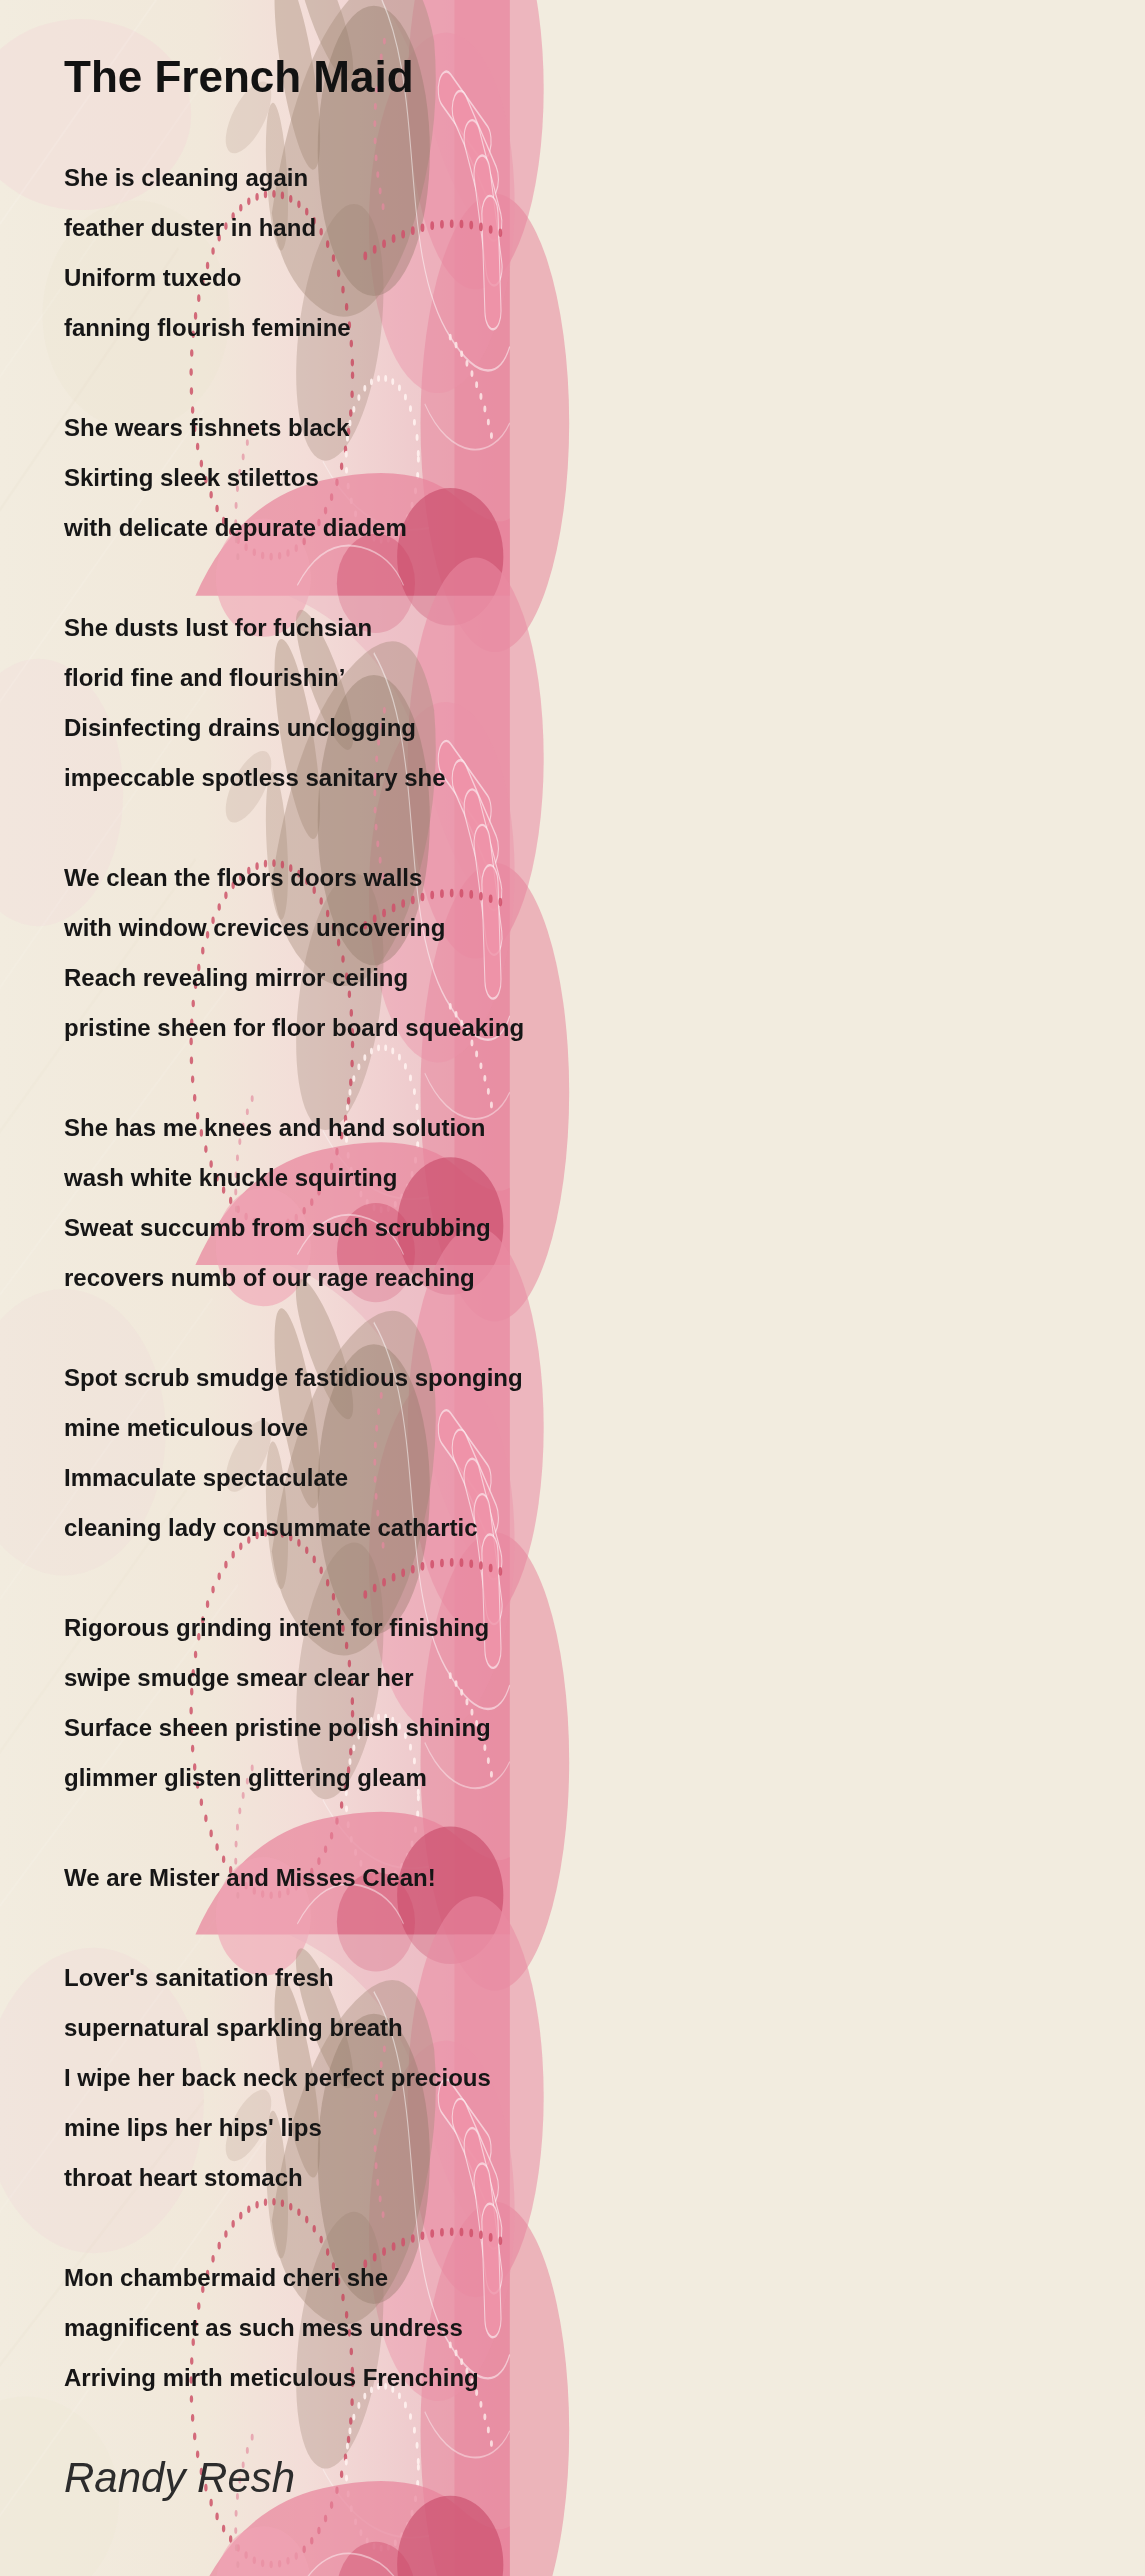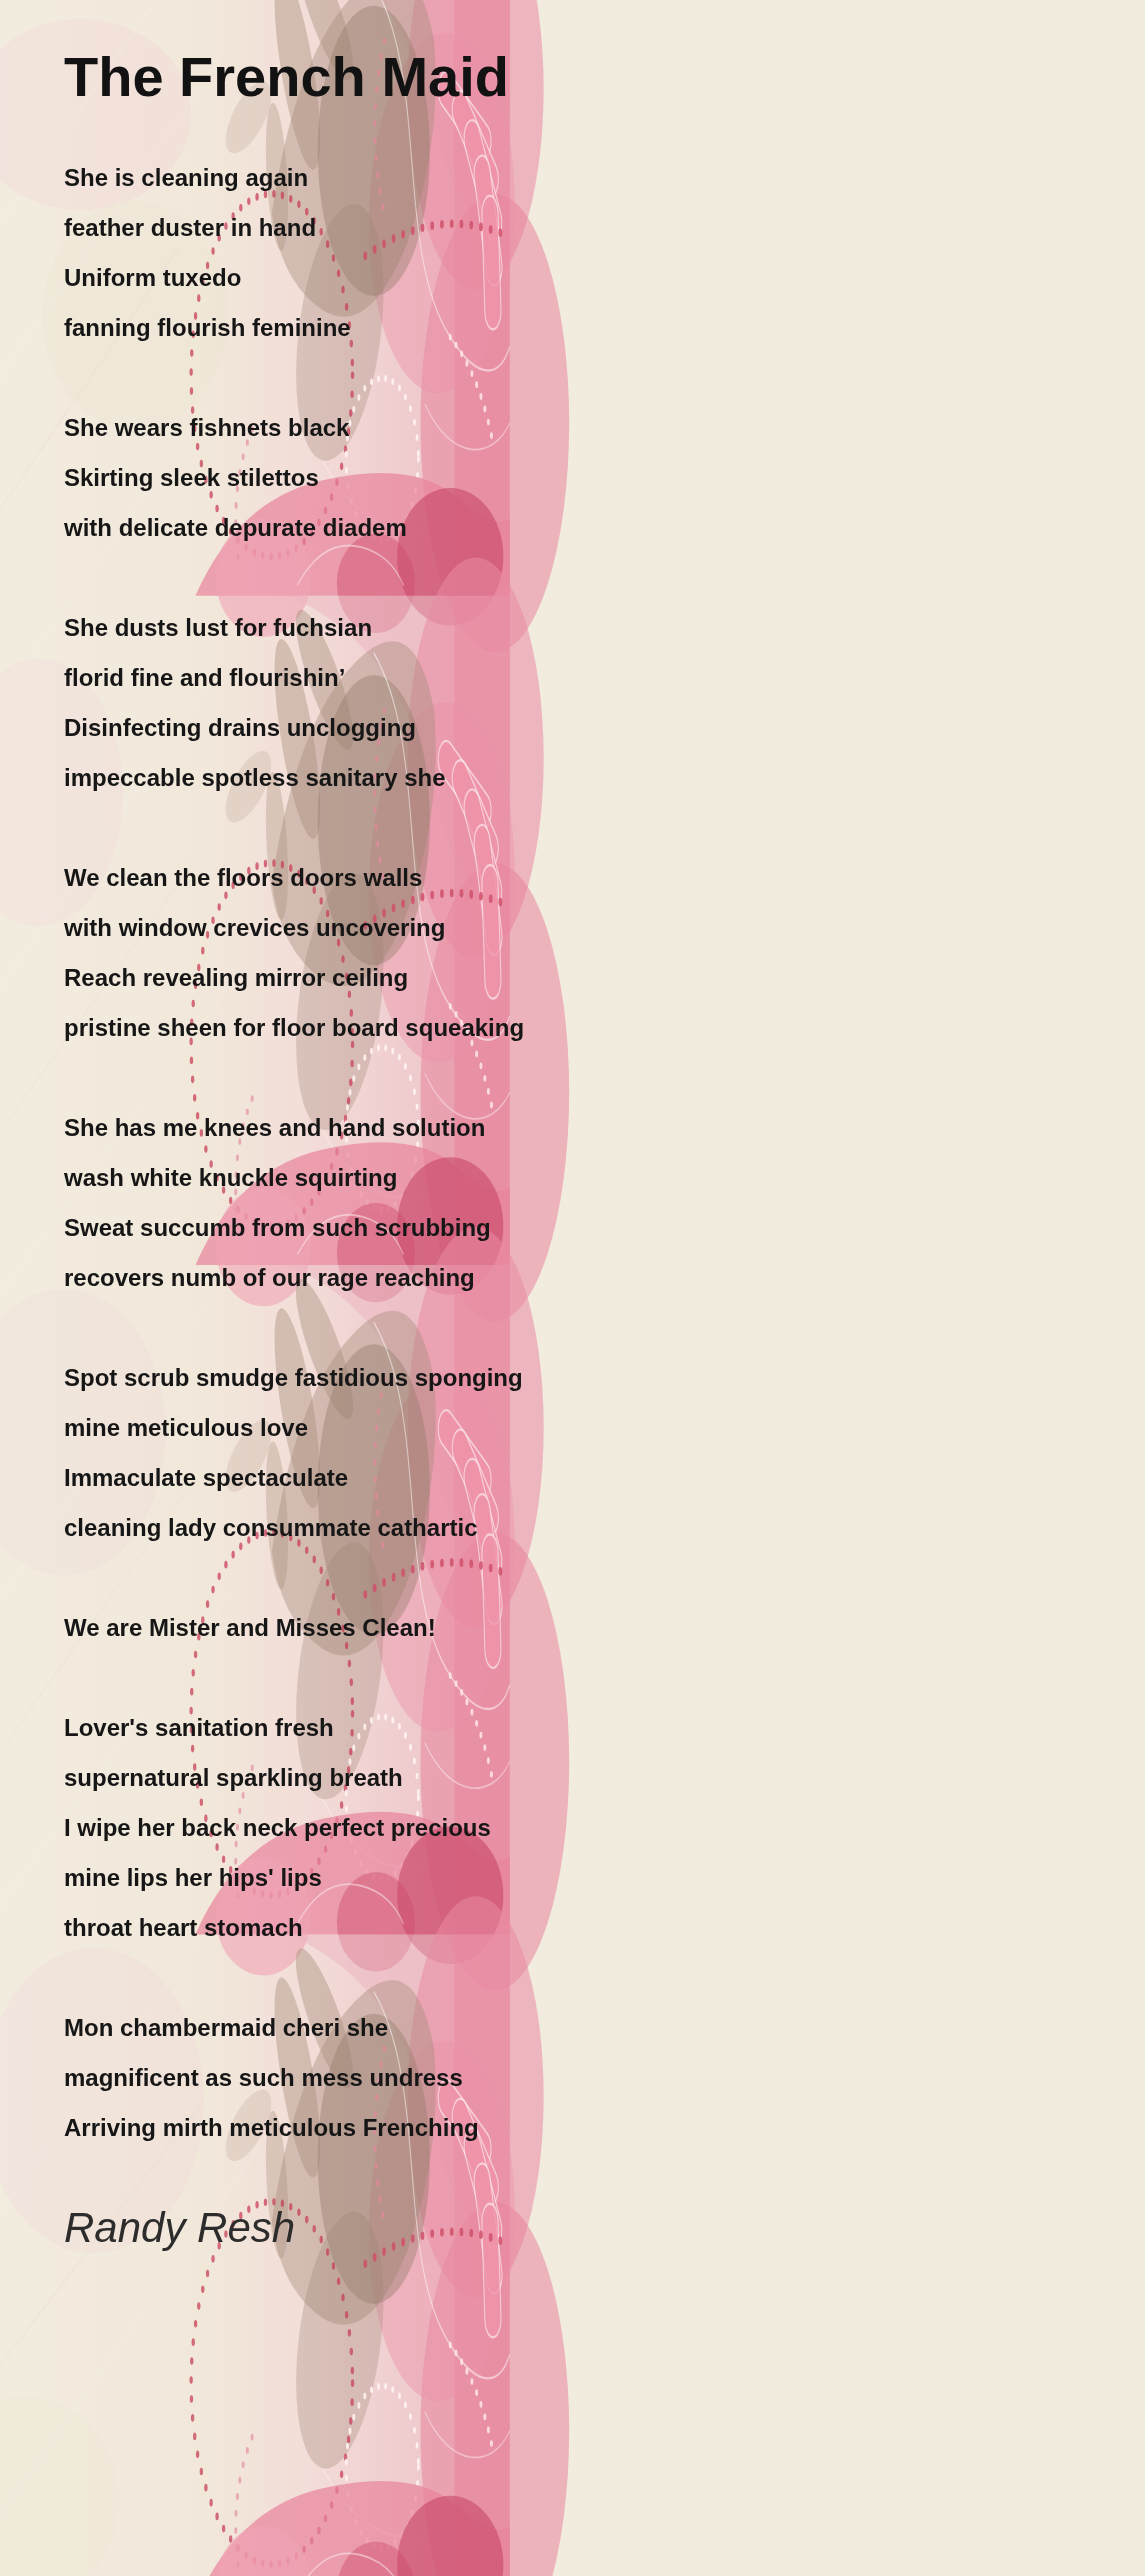--- a/index.html
+++ b/index.html
@@ -9,21 +9,21 @@
     background: #f2ecdf;
     font-family: "Liberation Sans", sans-serif;
   }
   .art-layer { position: absolute; left: 0; top: 0; width: 1146px; height: 2576px; z-index: 0; }
   .poem-layer {
     position: absolute; left: 64px; top: 0; width: 859px; z-index: 1;
     color: #151515;
   }
   .poem-title {
     padding-top: 48px; line-height: 57px; margin: 0 0 48px 0;
-    font-size: 56px; font-weight: 700; color: #121212;
+    font-size: 44px; font-weight: 700; color: #121212;
   }
   .stanza { margin: 0 0 50px 0; }
   .poem-line {
     height: 50px; display: flex; align-items: center;
     font-size: 24px; font-weight: 700; color: #161616;
     white-space: nowrap;
   }
   .poem-author {
     margin-top: 15px; height: 50px; display: flex; align-items: center;
     font-size: 42px; font-style: italic; font-weight: 400; color: #2c2c2c;
@@ -157,20 +157,26 @@
     <div class="poem-line">recovers numb of our rage reaching</div>
   </div>
 
   <div class="stanza">
     <div class="poem-line">Spot scrub smudge fastidious sponging</div>
     <div class="poem-line">mine meticulous love</div>
     <div class="poem-line">Immaculate spectaculate</div>
     <div class="poem-line">cleaning lady consummate cathartic</div>
   </div>
 
+  <div class="stanza">
+    <div class="poem-line">Rigorous grinding intent for finishing</div>
+    <div class="poem-line">swipe smudge smear clear her</div>
+    <div class="poem-line">Surface sheen pristine polish shining</div>
+    <div class="poem-line">glimmer glisten glittering gleam</div>
+  </div>
 
   <div class="stanza">
     <div class="poem-line">We are Mister and Misses Clean!</div>
   </div>
 
   <div class="stanza">
     <div class="poem-line">Lover's sanitation fresh</div>
     <div class="poem-line">supernatural sparkling breath</div>
     <div class="poem-line">I wipe her back neck perfect precious</div>
     <div class="poem-line">mine lips her hips' lips</div>

